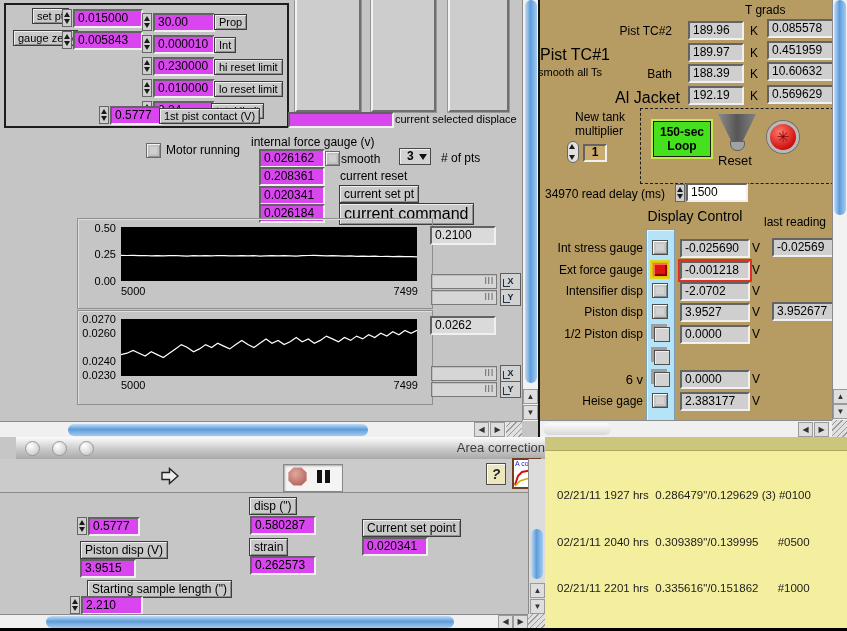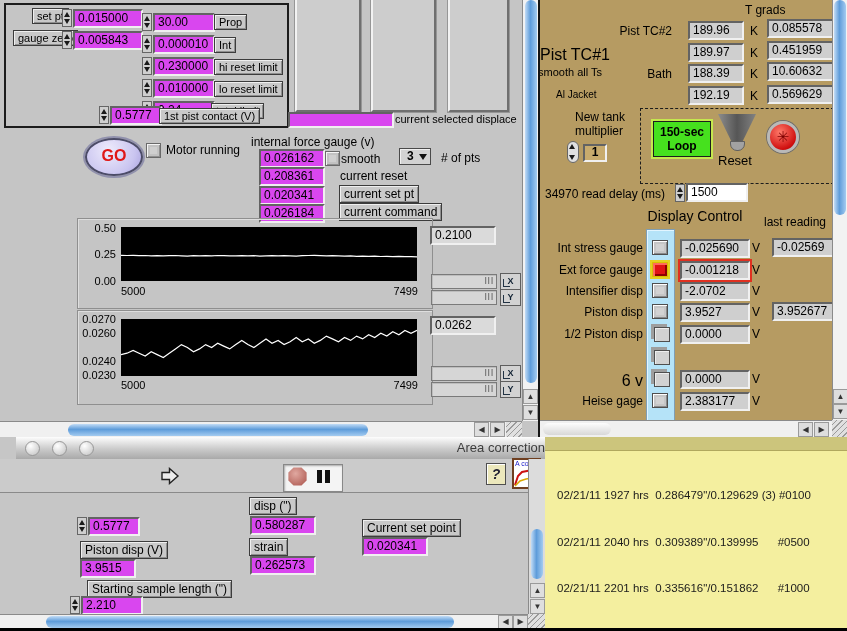--- a/index.html
+++ b/index.html
@@ -103,36 +103,35 @@
     <div class="spin" style="left:99px;top:106px"></div>
     <div class="fld" style="left:110px;top:106px;width:42px">0.5777</div>
     <div class="lbl" style="left:159px;top:108px">1st pist contact (V)</div>
 
     <div class="tallbox" style="left:295px;top:-4px;width:62px;height:112px"></div>
     <div class="tallbox" style="left:371px;top:-4px;width:61px;height:112px"></div>
     <div class="tallbox" style="left:448px;top:-4px;width:57px;height:112px"></div>
     <div class="fld" style="left:288px;top:112px;width:96px;height:12px"></div>
     <div class="txt" style="left:395px;top:113px">current selected displace</div>
 
-    <div id="go">GO</div>
     <div class="chk" style="left:146px;top:143px"></div>
     <div class="txt b" style="left:166px;top:143px;font-size:12px">Motor running</div>
 
     <div class="txt b" style="left:251px;top:135px;font-size:12px">internal force gauge (v)</div>
     <div class="fld" style="left:259px;top:149px;width:56px">0.026162</div>
     <div class="fld" style="left:259px;top:167px;width:56px">0.208361</div>
     <div class="fld" style="left:259px;top:186px;width:56px">0.020341</div>
     <div class="fld" style="left:259px;top:204px;width:56px">0.026184</div>
     <div class="chk" style="left:325px;top:151px"></div>
     <div class="txt b" style="left:341px;top:152px;font-size:12px">smooth</div>
     <div class="dd" style="left:399px;top:148px">3</div>
     <div class="txt b" style="left:441px;top:151px;font-size:12px"># of pts</div>
     <div class="txt" style="left:340px;top:169px;font-size:12px">current reset</div>
     <div class="lbl" style="left:339px;top:185px;font-size:12px">current set pt</div>
-    <div class="lbl" style="left:339px;top:203px;font-size:12px">current command</div>
+    <div class="lbl" style="left:339px;top:203px;font-size:16px">current command</div>
 
     <div class="frame" style="left:77px;top:218px;width:354px;height:89px"></div>
     <div class="tick r" style="left:84px;top:222px;width:32px">0.50</div>
     <div class="tick r" style="left:84px;top:248px;width:32px">0.25</div>
     <div class="tick r" style="left:84px;top:275px;width:32px">0.00</div>
     <svg class="chart" width="296" height="54" style="left:121px;top:227px">
         <polyline points="0.0,28.3 6.0,28.5 12.1,28.4 18.1,28.7 24.2,28.5 30.2,28.8 36.2,28.6 42.3,28.9 48.3,28.7 54.4,28.5 60.4,28.8 66.4,29.1 72.5,28.7 78.5,28.9 84.6,28.6 90.6,28.8 96.7,28.5 102.7,28.7 108.7,28.9 114.8,28.8 120.8,28.6 126.9,28.9 132.9,28.7 138.9,29.1 145.0,28.8 151.0,28.7 157.1,28.9 163.1,28.6 169.1,28.8 175.2,29.1 181.2,28.7 187.3,28.5 193.3,28.3 199.3,28.6 205.4,28.8 211.4,28.6 217.5,28.9 223.5,29.2 229.6,28.9 235.6,29.3 241.6,29.1 247.7,29.4 253.7,29.2 259.8,29.5 265.8,29.3 271.8,29.6 277.9,29.4 283.9,29.7 290.0,29.6 296.0,29.8" fill="none" stroke="#ffffff" stroke-width="1.2"></polyline>
       </svg>
     <div class="tick" style="left:121px;top:285px">5000</div>
     <div class="tick r" style="left:386px;top:285px;width:32px">7499</div>
@@ -183,21 +182,21 @@
     <div class="fld" style="left:148px;top:43px;width:46px;background:#cfcfcf">189.97</div>
     <div class="txt b" style="left:210px;top:46px;font-size:12px">K</div>
     <div class="fld" style="left:227px;top:41px;width:58px;background:#cfcfcf">0.451959</div>
 
     <div class="txt b" style="left:-2px;top:66px;font-size:11px">smooth all Ts</div>
     <div class="txt b" style="left:0;top:67px;width:132px;text-align:right;font-size:12px">Bath</div>
     <div class="fld" style="left:148px;top:64px;width:46px;background:#cfcfcf">188.39</div>
     <div class="txt b" style="left:210px;top:67px;font-size:12px">K</div>
     <div class="fld" style="left:227px;top:62px;width:58px;background:#cfcfcf">10.60632</div>
 
-    <div class="txt b" style="left:16px;top:89px;width:132px;text-align:left;font-size:10px">Al Jacket</div>
+    <div class="txt b" style="left:8px;top:89px;width:132px;text-align:right;font-size:16px">Al Jacket</div>
     <div class="fld" style="left:148px;top:86px;width:46px;background:#cfcfcf">192.19</div>
     <div class="txt b" style="left:210px;top:89px;font-size:12px">K</div>
     <div class="fld" style="left:227px;top:85px;width:58px;background:#cfcfcf">0.569629</div>
 
     <div class="txt b" style="left:35px;top:110px;width:78px;white-space:normal;line-height:14px;font-size:12px">New tank multiplier</div>
     <div class="spin pill" style="left:27px;top:141px;height:22px;width:12px"></div>
     <div class="fld tanbg" style="left:43px;top:144px;width:14px;height:14px;line-height:13px">1</div>
 
     <div class="dashedframe" style="left:100px;top:108px;width:192px;height:74px"></div>
     <div id="loopbtn" style="left:113px;top:121px;width:56px;height:31px">
@@ -240,21 +239,21 @@
     <div class="txt b" style="left:212px;top:305px;font-size:12px">V</div>
     <div class="fld" style="left:232px;top:302px;width:56px;background:#cfcfcf">3.952677</div>
 
     <div class="txt b" style="left:0;top:327px;width:103px;text-align:right;font-size:12px">1/2 Piston disp</div>
     <div class="tgl cube" style="left:112px;top:327px"></div>
     <div class="fld" style="left:140px;top:325px;width:60px;background:#cfcfcf">0.0000</div>
     <div class="txt b" style="left:212px;top:327px;font-size:12px">V</div>
 
     <div class="tgl cube" style="left:112px;top:350px"></div>
 
-    <div class="txt b" style="left:0;top:372px;width:103px;text-align:right;font-size:16px">6 v</div>
+    <div class="txt b" style="left:0;top:372px;width:103px;text-align:right;font-size:13px">6 v</div>
     <div class="tgl cube" style="left:112px;top:372px"></div>
     <div class="fld" style="left:140px;top:370px;width:60px;background:#cfcfcf">0.0000</div>
     <div class="txt b" style="left:212px;top:372px;font-size:12px">V</div>
 
     <div class="txt b" style="left:0;top:394px;width:103px;text-align:right;font-size:12px">Heise gage</div>
     <div class="tgl" style="left:112px;top:393px"></div>
     <div class="fld" style="left:140px;top:392px;width:60px;background:#cfcfcf">2.383177</div>
     <div class="txt b" style="left:212px;top:394px;font-size:12px">V</div>
 
     <div class="sbV" style="left:292px;top:0;width:15px;height:420px;background:#f2f2f2">

